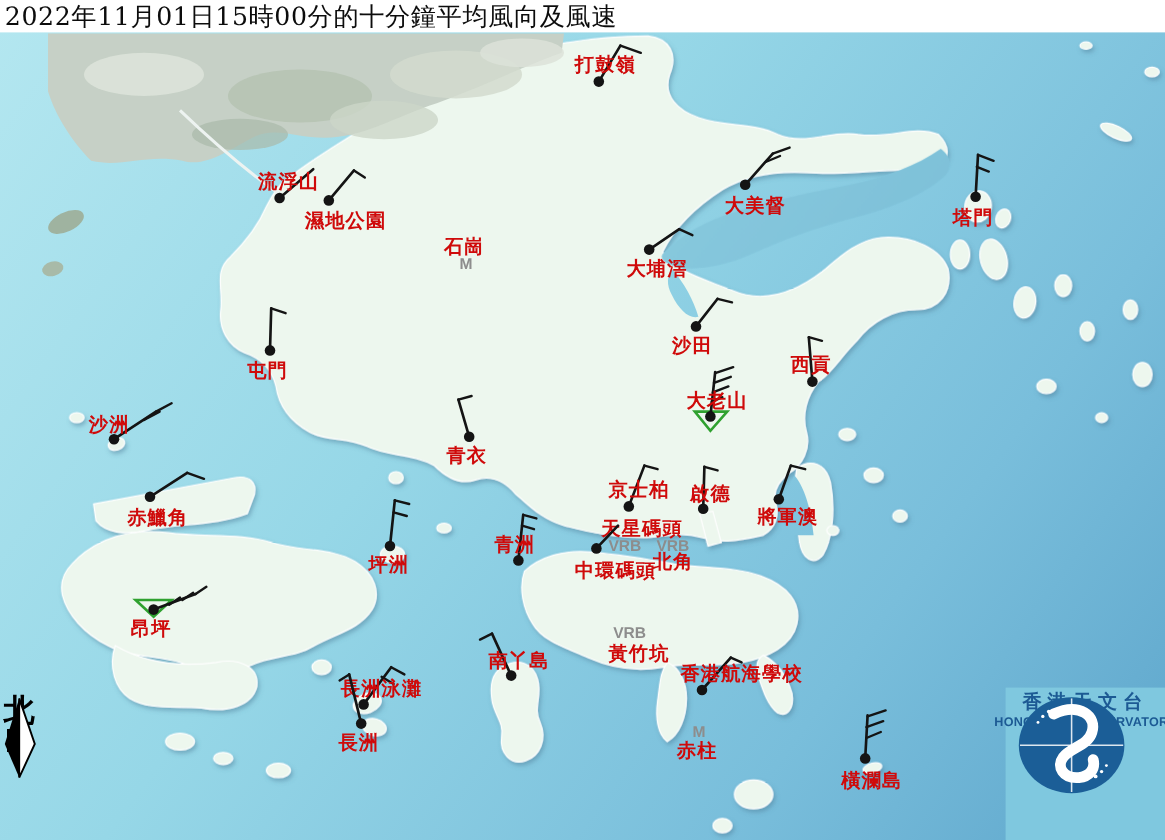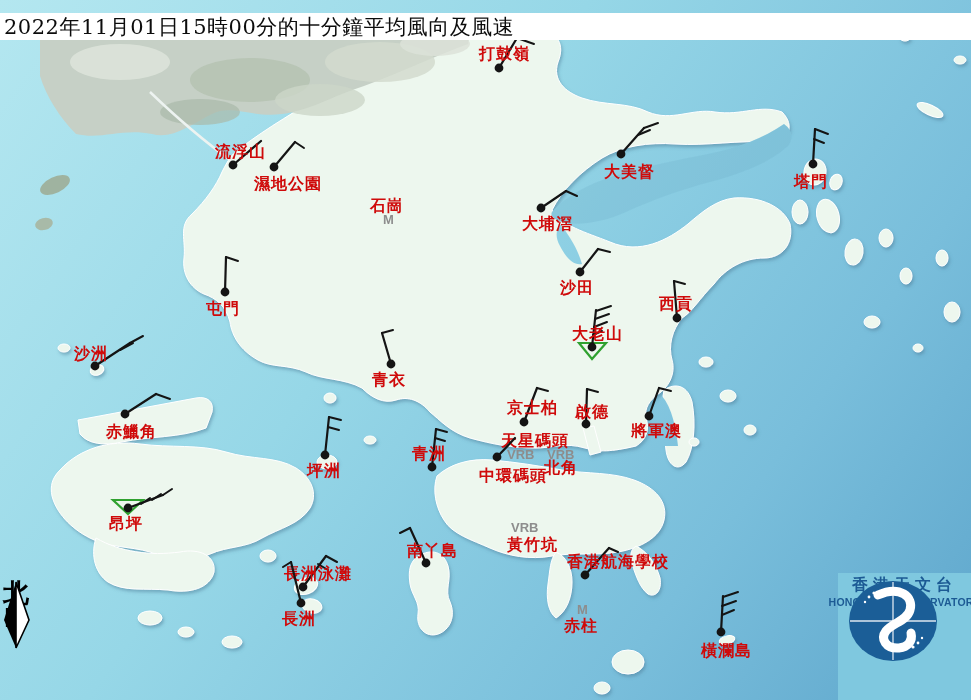--- a/index.html
+++ b/index.html
@@ -4,21 +4,21 @@
 <style>
   html,body{margin:0;padding:0;background:#2a2a2a;}
   .stage{
     position:relative;width:971px;height:700px;overflow:hidden;
     font-family:"Liberation Sans",sans-serif;
     background:#9ad6e6;
   }
   .stage svg{position:absolute;left:0;top:0;}
   .titlebar{
     position:absolute;left:0;top:0;width:971px;height:27px;
-    background:#ffffff;z-index:5;display:flex;align-items:center;margin-top:13px;
+    background:#ffffff;z-index:5;display:flex;align-items:center;
   }
   .titlebar .t{
     font-family:"DejaVu Serif","Liberation Serif",serif;
     font-size:21px;color:#0c0c0c;padding-left:4px;letter-spacing:0.5px;white-space:nowrap;
   }
   .compass{position:absolute;left:0;top:580px;z-index:6;width:46px;text-align:left;}
   .compass .cn{font-size:26px;font-weight:700;color:#000;line-height:26px;padding-left:3px;
     font-family:"DejaVu Serif","Liberation Serif",serif;}
   .compass .en{font-size:28px;font-weight:800;color:#000;line-height:24px;padding-left:4px;}
   .logo{

